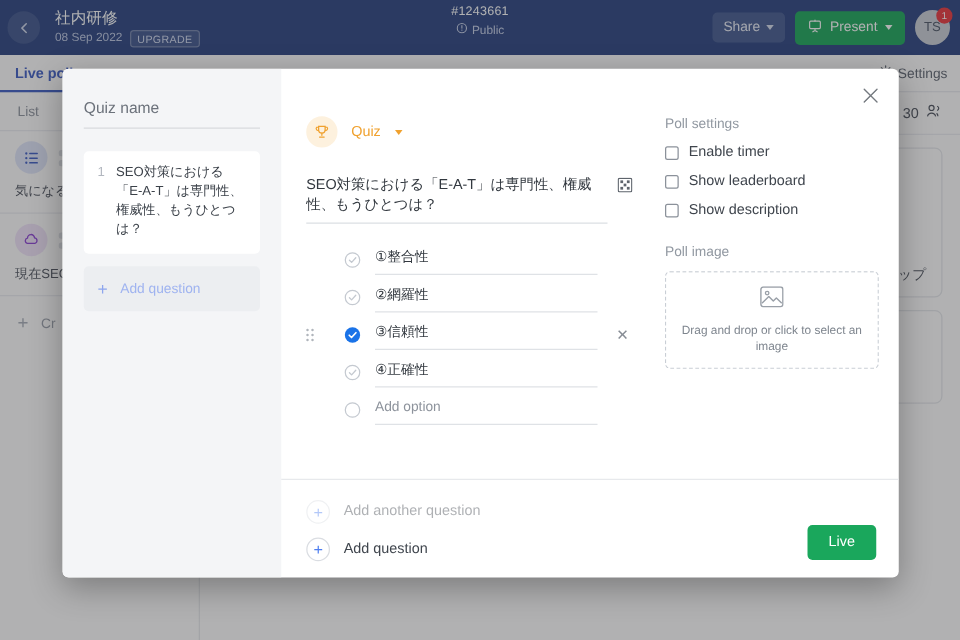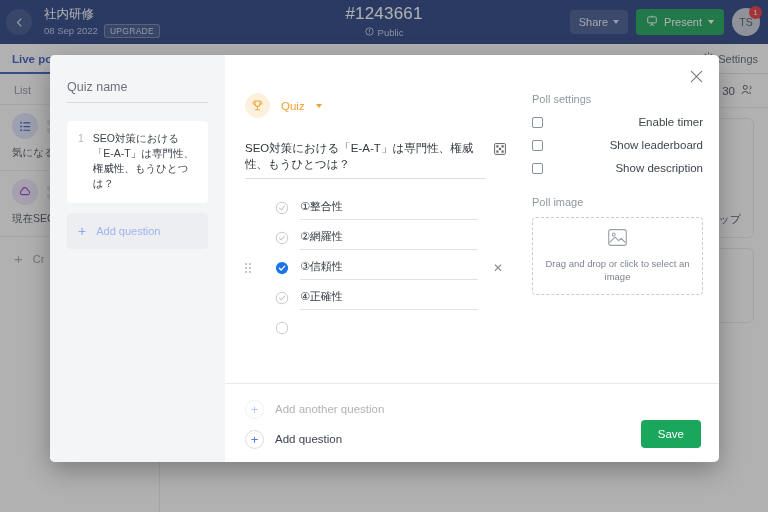--- a/index.html
+++ b/index.html
@@ -29,21 +29,21 @@
   .room-date { color: #b9c4e0; font-size: 9.5px; }
   .upgrade-badge {
     color: #cfd8ee; font-size: 8.5px; letter-spacing: .3px;
     border: 1px solid rgba(255,255,255,0.28); background: rgba(255,255,255,0.10);
     border-radius: 3px; padding: 1px 5px; cursor: pointer;
   }
   .center-block {
     position: absolute; left: 0; right: 0; top: 4px;
     display: flex; flex-direction: column; align-items: center; pointer-events: none;
   }
-  .room-code { color: #ffffff; font-size: 17px; letter-spacing: .2px; }
+  .room-code { color: #ffffff; font-size: 10px; letter-spacing: .2px; }
   .visibility { display: flex; align-items: center; gap: 4px; margin-top: 3px; }
   .visibility span { color: #c3cde6; font-size: 9.5px; }
   .topbar-right {
     margin-left: auto; display: flex; align-items: center; gap: 8px; margin-right: 8px;
   }
   .btn-share {
     background: rgba(255,255,255,0.13); color: #e9edf7; font-size: 11px;
     border: none; border-radius: 4px; padding: 6px 9px;
     display: flex; align-items: center; gap: 5px; cursor: pointer; margin-left: 22px;
   }
@@ -201,21 +201,21 @@
   }
   .opt-field .t { font-size: 11px; color: #32383f; }
   .opt-field .t.ph { color: #8d939c; }
   .opt-x { width: 16px; color: #868c94; font-size: 12px; text-align: center; cursor: pointer; }
   .opt-x.hidden { visibility: hidden; }
 
   .settings-col {
     width: 195px; flex: 0 0 auto; padding: 0 16px 0 8px; border-left: 0;
   }
   .set-title { font-size: 11px; color: #9198a1; margin-bottom: 11px; }
-  .set-row { display: flex; align-items: center; gap: 8px; margin-bottom: 11px; cursor: pointer; justify-content: space-between; }
+  .set-row { display: flex; align-items: center; gap: 8px; margin-bottom: 11px; cursor: pointer; }
   .set-box { width: 11px; height: 11px; border: 1.4px solid #8b919a; border-radius: 2px; flex: 0 0 auto; }
   .set-lbl { font-size: 11.5px; color: #3f454d; }
   .poll-img-title { font-size: 11px; color: #9198a1; margin: 22px 0 9px; }
   .dropzone {
     border: 1px dashed #c9ced5; border-radius: 4px; height: 78px;
     display: flex; flex-direction: column; align-items: center; justify-content: center;
     gap: 7px; cursor: pointer;
   }
   .dropzone .dz-text { font-size: 9.5px; color: #7e858e; text-align: center; line-height: 13px; }
 
@@ -503,20 +503,23 @@
               </div>
               <div class="opt-x hidden">✕</div>
             </div>
 
             <div class="opt-row">
               <span class="opt-check">
                 <svg width="14" height="14" viewBox="0 0 16 16">
                     <circle cx="8" cy="8" r="6.6" stroke="#c4c9d0" stroke-width="1.1" fill="none"></circle>
                   </svg>
               </span>
+              <div class="opt-field">
+                <span class="t ph">Add option</span>
+              </div>
               <div class="opt-x hidden">✕</div>
             </div>
 
           </div>
         </div>
 
         <div class="settings-col">
           <div class="set-title">Poll settings</div>
 
           <div class="set-row">
@@ -549,19 +552,19 @@
       <div class="modal-foot">
         <div class="addq-row ghost">
           <span class="addq-circle">+</span>
           <span class="addq-lbl">Add another question</span>
         </div>
         <div class="addq-row">
           <span class="addq-circle">+</span>
           <span class="addq-lbl">Add question</span>
         </div>
         <div class="foot-actions">
-          <button class="btn-save">Save</button>
+          <button class="btn-save">Live</button>
         </div>
       </div>
     </div>
   </div>
 
 </div>
 
 </body></html>

